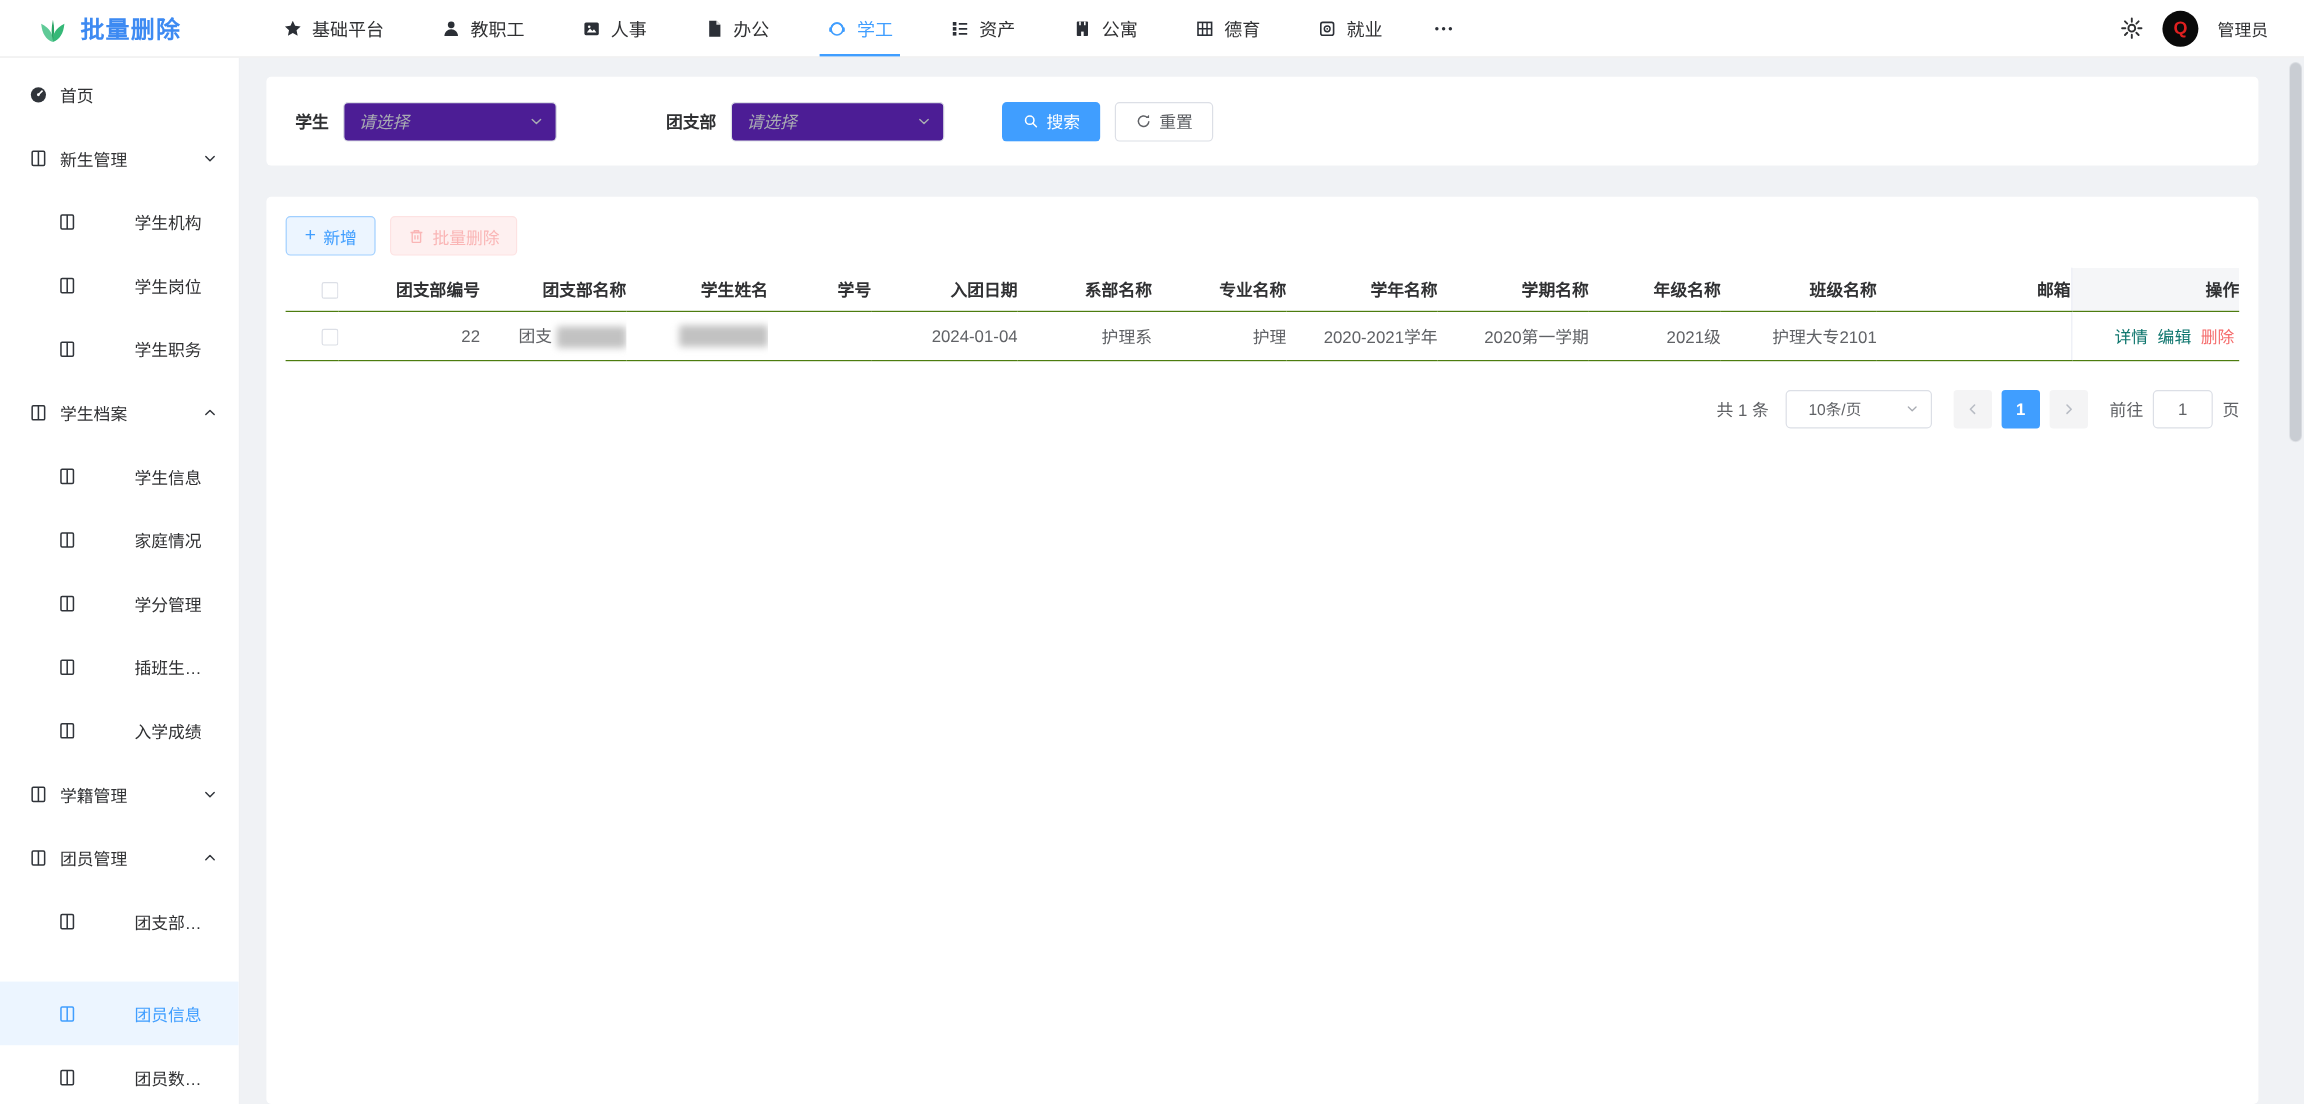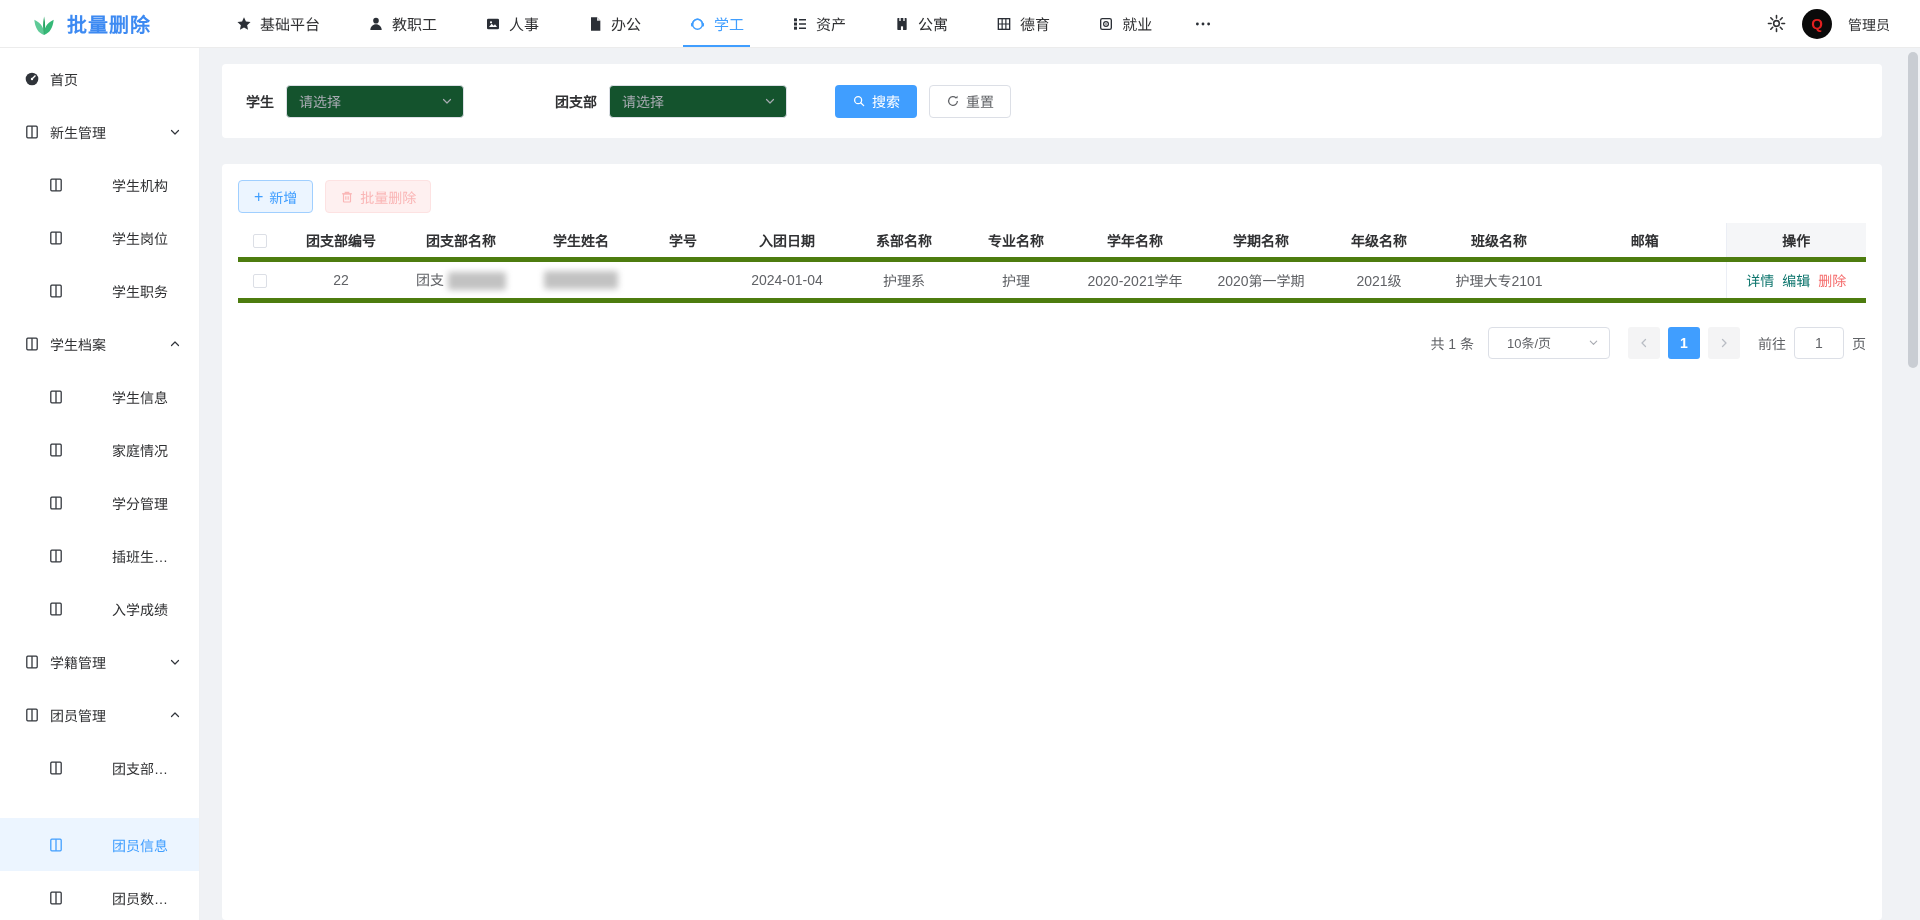--- a/index.html
+++ b/index.html
@@ -41,38 +41,38 @@
   .chev { margin-left:auto; color:#909399; display:flex; }
 
   
   .main { flex:1; padding:16px 38px 0 22px; overflow:hidden; }
 
   .filter-card { background:#fff; border-radius:4px; height:74px; display:flex;
     align-items:center; padding:0 24px; margin-bottom:26px; }
   .f-label { font-size:14px; font-weight:bold; color:#303133; margin-right:12px; white-space:nowrap; }
   .f-label.second { margin-left:44px;padding-left:47px; }
   .select-box { width:178px; height:33px; border:1px solid #dcdfe6; border-radius:4px;
-    background:#14532d; display:flex; align-items:center; justify-content:space-between;
-    padding:0 10px 0 12px; cursor:pointer; }
+    background:#4c1d95; display:flex; align-items:center; justify-content:space-between;
+    padding:0 10px 0 12px; cursor:pointer;font-style:italic; }
   .placeholder { font-size:14px; color:#a8abb2; }
   .sel-chev { color:#a8abb2; display:flex; }
   .btn { height:33px; border-radius:4px; display:inline-flex; align-items:center; gap:6px;
     font-size:14px; padding:0 16px; cursor:pointer; border:1px solid transparent; white-space:nowrap; }
   .btn-primary { background:#409eff; color:#fff; margin-left:48px; }
   .btn-plain { background:#fff; border-color:#dcdfe6; color:#606266; margin-left:12px; }
 
   .table-card { background:#fff; border-radius:4px; padding:16px; height:756px; }
   .toolbar { display:flex; align-items:center; margin-bottom:10px; }
   .btn-add { background:#ecf5ff; border-color:#a0cfff; color:#409eff; padding:0 15px; }
   .btn-add .plus { font-size:16px; line-height:1; }
   .btn-batch { background:#fef0f0; border-color:#fde2e2; color:#fab6b6; margin-left:12px;
     cursor:not-allowed; padding:0 14px; }
 
   table { width:100%; border-collapse:collapse; table-layout:fixed; }
-  th, td { text-align:center; border-bottom:5px solid #4d7c0f; overflow:hidden;
+  th, td { text-align:right; border-bottom:1px solid #4d7c0f; overflow:hidden;
     white-space:nowrap; text-overflow:ellipsis; }
   th { height:36px; font-size:14px; font-weight:bold; color:#303133; background:#fff; }
   td { height:41px; font-size:14px; color:#606266; }
   th.col-op { background:#f5f6f8; border-left:1px solid #ebeef5; }
   td.col-op { border-left:1px solid #ebeef5; }
   .checkbox { width:14px; height:14px; border:1px solid #dcdfe6; border-radius:2px;
     background:#fff; display:inline-block; vertical-align:middle; cursor:pointer; }
   .blur-block { display:inline-block; height:18px; background:#c2c2c2; border-radius:2px;
     filter:blur(3px); vertical-align:middle; }
   .b1 { width:58px; margin-left:4px; }

